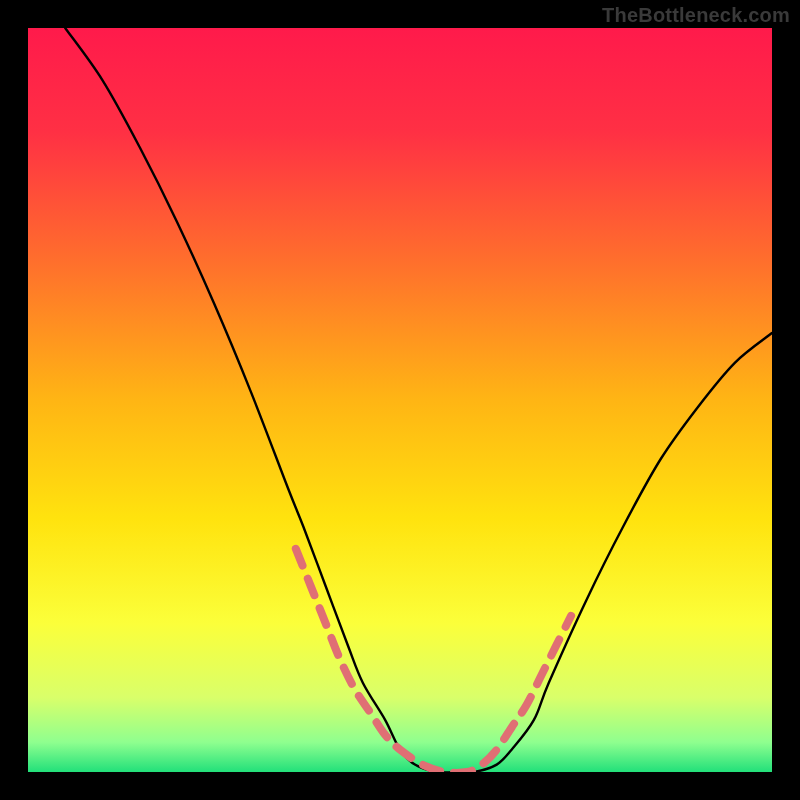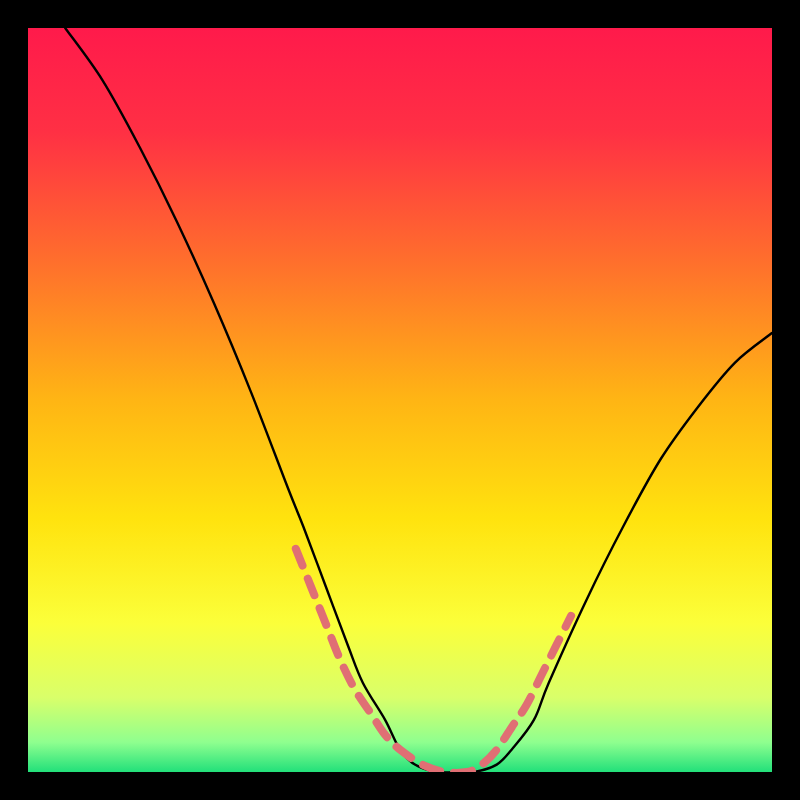--- a/index.html
+++ b/index.html
@@ -38,20 +38,21 @@
     display: block;
     width: 100%;
     height: 100%;
   }
 </style>
 </head>
 <body>
 
 <div class="frame">
 
+  <div class="watermark">TheBottleneck.com</div>
 
   <div class="plot">
     <svg id="plot-svg" viewBox="0 0 744 744" preserveAspectRatio="none">
       <defs>
         <linearGradient id="bg-grad" x1="0" y1="0" x2="0" y2="1">
             <stop offset="0.0%" stop-color="#ff1a4b"></stop>
             <stop offset="14.0%" stop-color="#ff3044"></stop>
             <stop offset="30.0%" stop-color="#ff6a2e"></stop>
             <stop offset="50.0%" stop-color="#ffb514"></stop>
             <stop offset="66.0%" stop-color="#ffe30e"></stop>

